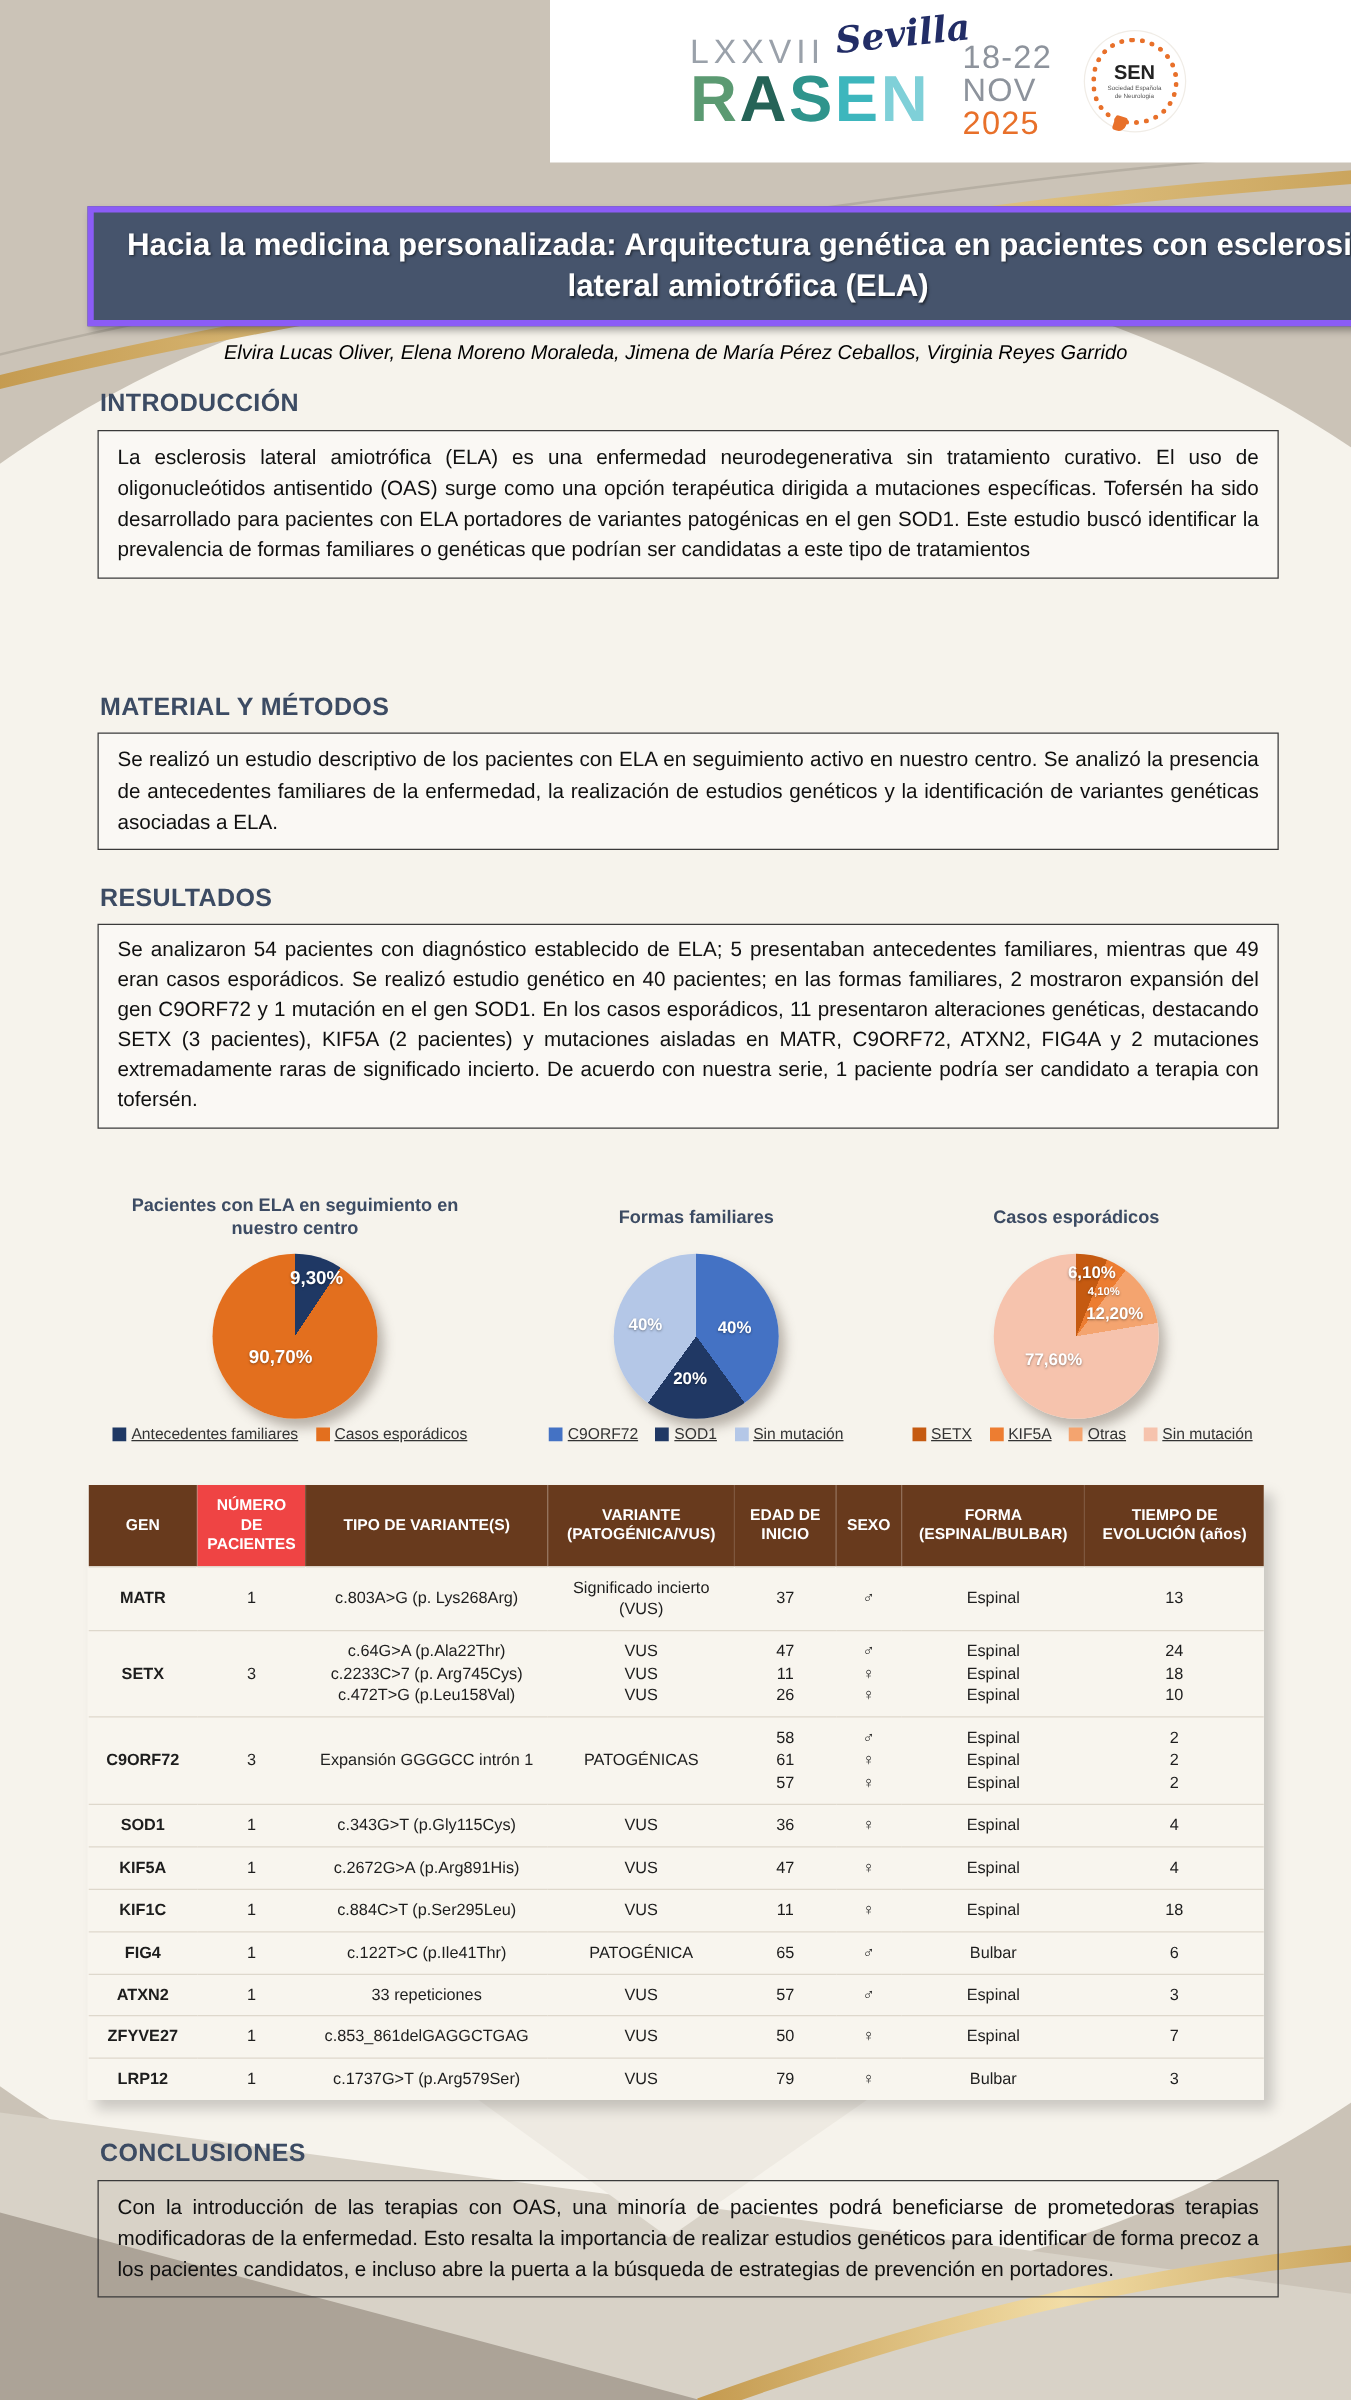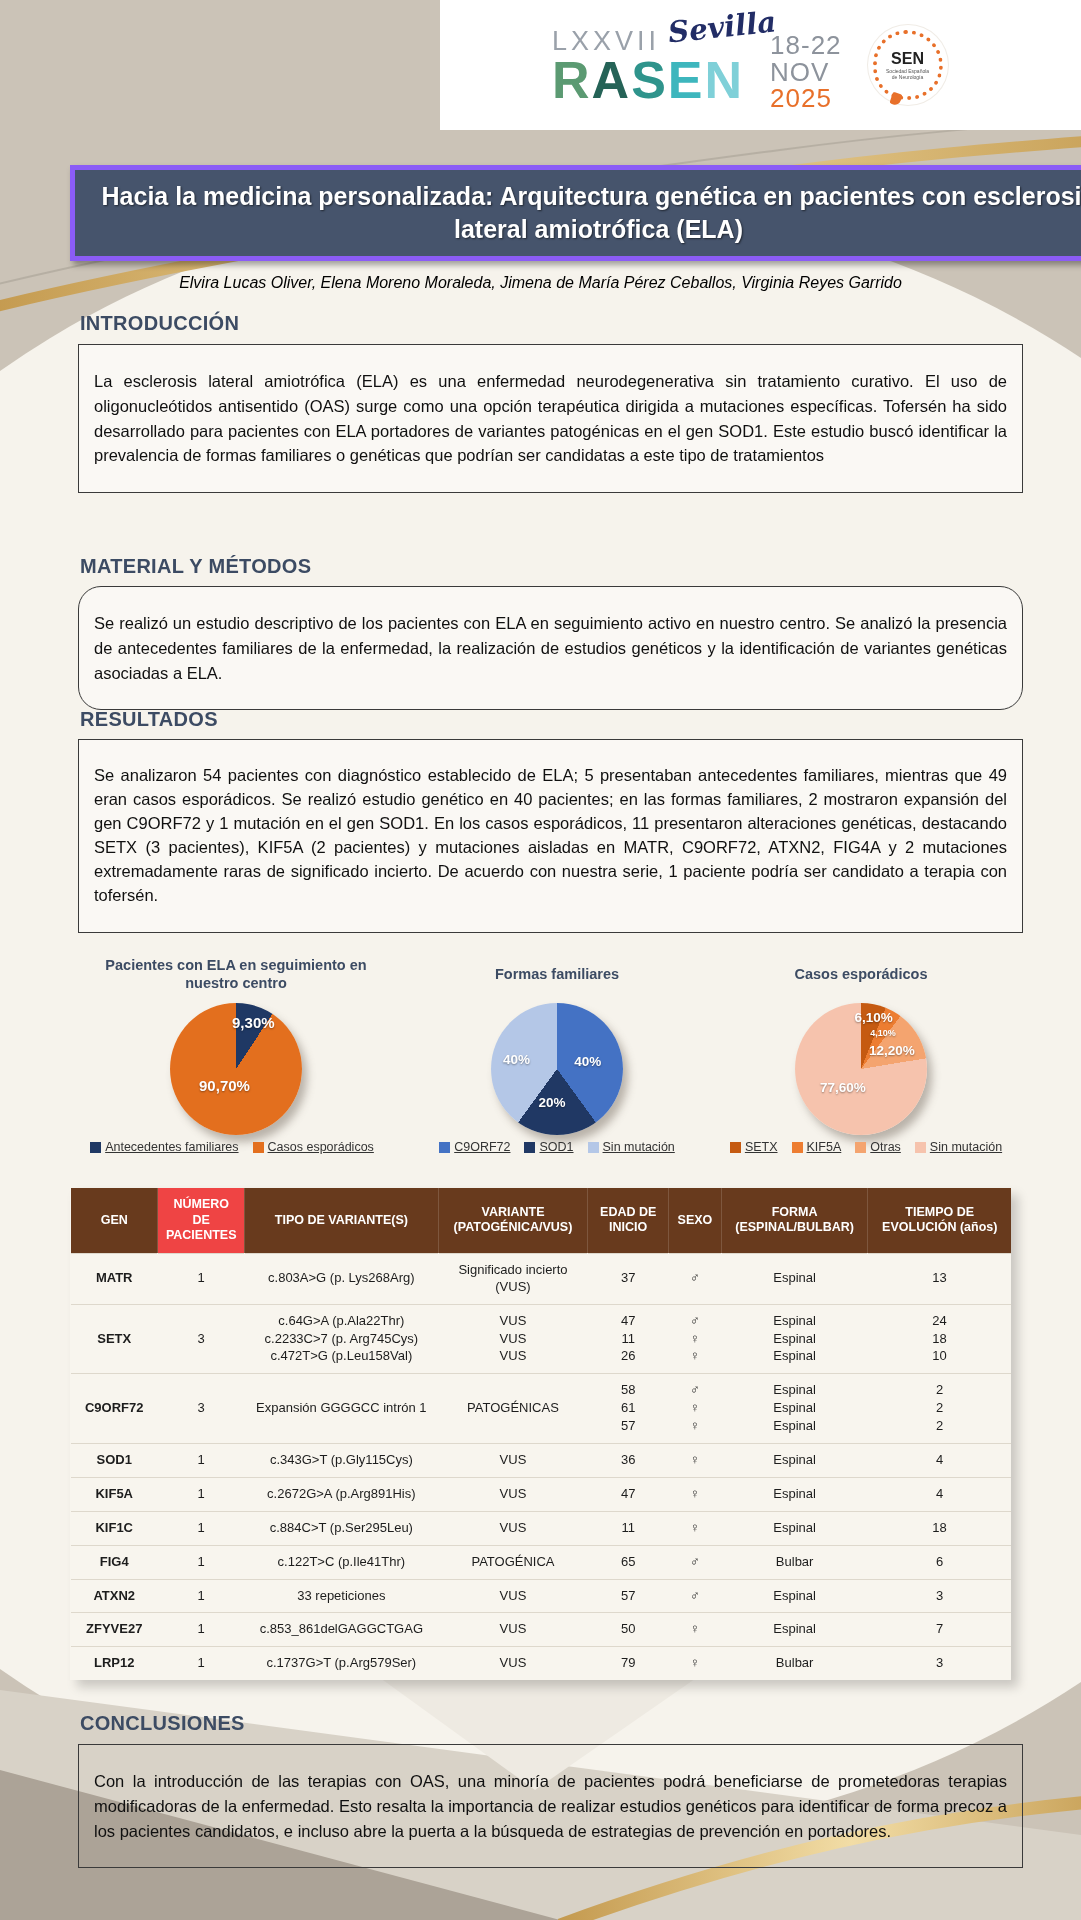--- a/index.html
+++ b/index.html
@@ -39,25 +39,25 @@
     border:5px solid #8b5cf6;box-shadow:3px 4px 6px rgba(0,0,0,.35);
     padding:10px 26px;text-align:center;}
   .title-bar .t{color:#fff;font-weight:bold;font-size:25px;line-height:1.32;
     text-shadow:1px 1px 2px rgba(0,0,0,.55);}
   .authors{left:70px;top:274px;width:941px;text-align:center;font-style:italic;
     font-size:16px;color:#000000;}
 
   
   .sec-h{font-size:20px;font-weight:bold;color:#3c4b63;letter-spacing:.3px;}
   .txt-box{box-sizing:border-box;border:1px solid #3a3a3a;background:rgba(255,255,255,.45);
-    padding:24px 15px;font-size:16.5px;line-height:1.5;color:#101010;text-align:justify;}
+    padding:9px 15px;font-size:16.5px;line-height:1.5;color:#101010;text-align:justify;}
   .h-intro{left:80px;top:312px;}
   .b-intro{left:78px;top:344px;width:945px;}
   .h-met{left:80px;top:555px;}
-  .b-met{left:78px;top:586px;width:945px;border-radius:23px;}
+  .b-met{left:78px;top:586px;width:945px;}
   .h-res{left:80px;top:708px;}
   .b-res{left:78px;top:739px;width:945px;line-height:1.45;}
   .h-conc{left:80px;top:1712px;}
   .b-conc{left:78px;top:1744px;width:945px;background:transparent;}
 
   
   .charts{left:60px;top:950px;width:960px;display:flex;}
   .chart{display:flex;flex-direction:column;align-items:center;}
   .chart-title{height:48px;display:flex;align-items:center;justify-content:center;
     text-align:center;font-weight:bold;font-size:14.5px;color:#3c4b63;line-height:1.25;}

